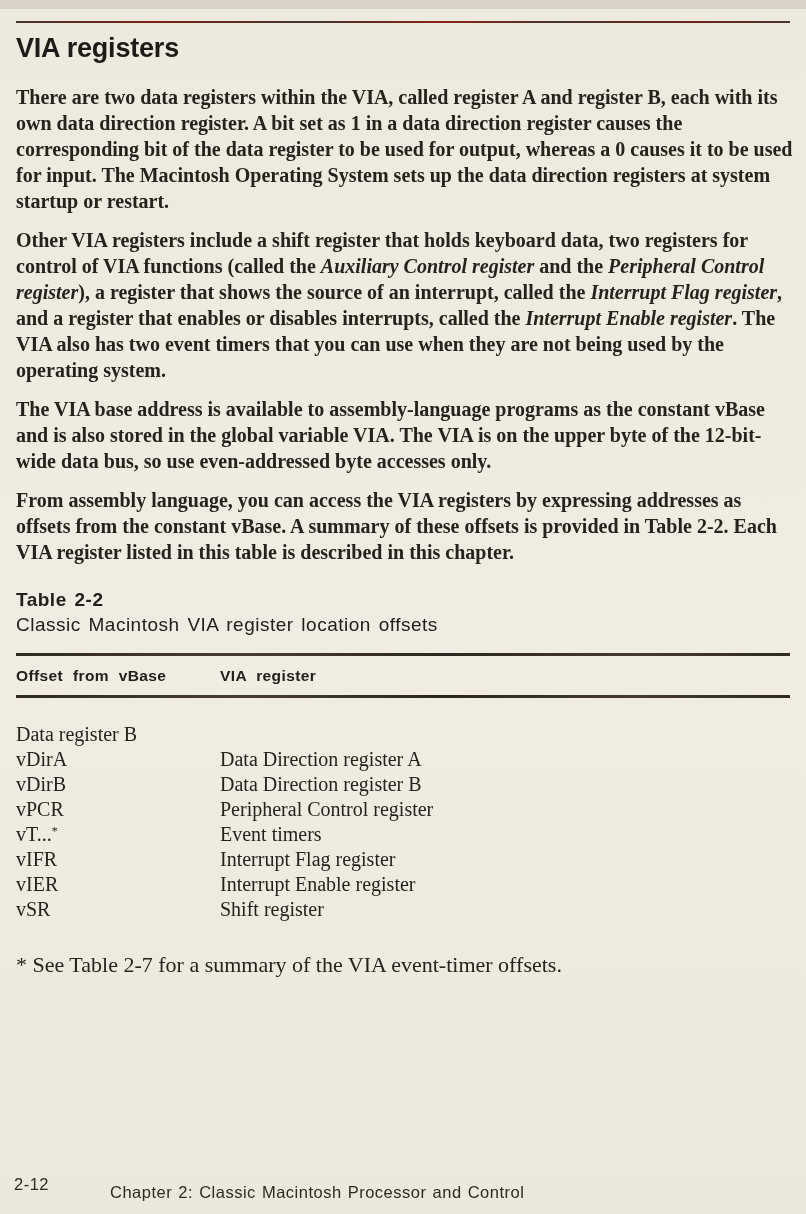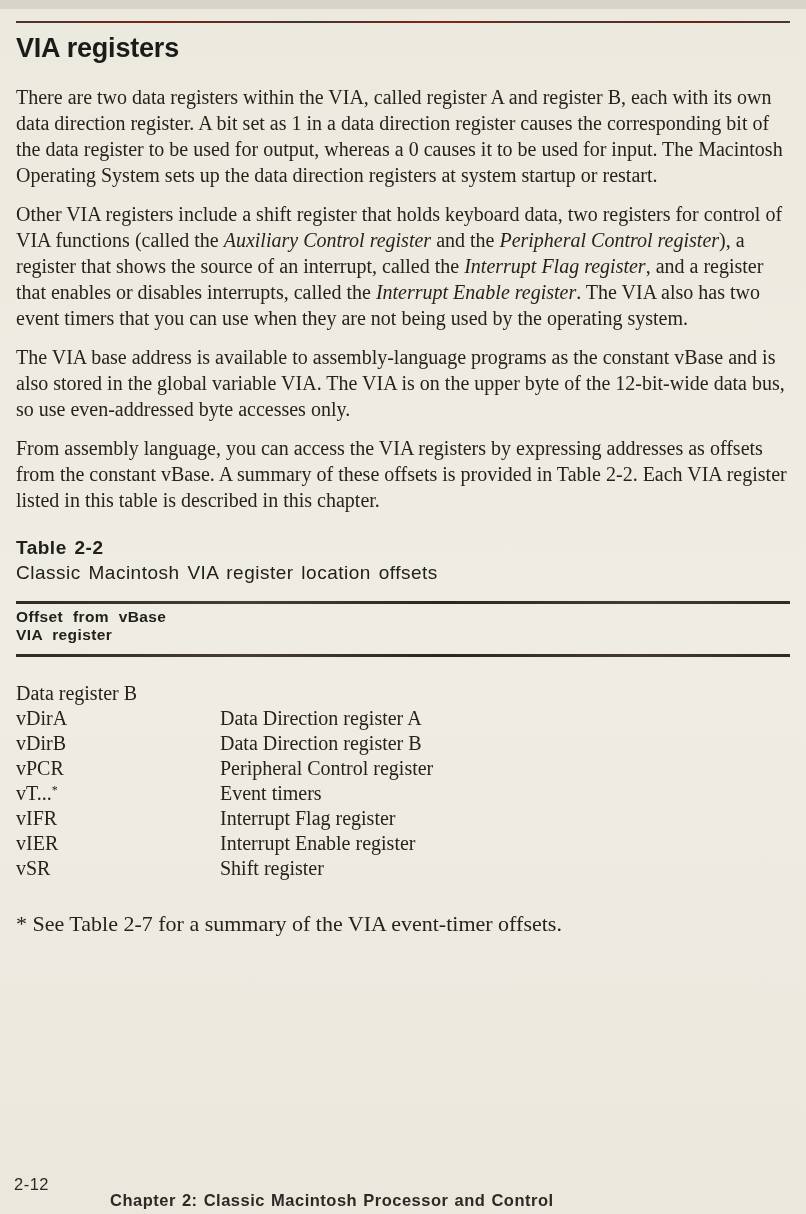--- a/index.html
+++ b/index.html
@@ -31,20 +31,21 @@
     font-weight: 700;
     letter-spacing: -0.2px;
     color: #1d1b18;
     margin: 0 0 20px 0;
   }
   .body-text p {
     font-size: 20px;
     line-height: 26px;
     margin: 0 0 13px 0;
     width: 777px;
+    font-weight: bold;
   }
   .it { font-style: italic; }
   .table-caption {
     font-family: Liberation Sans, sans-serif;
     font-size: 19px;
     line-height: 25px;
     letter-spacing: 0.5px;
     word-spacing: 2px;
     color: #22201c;
     margin-top: 22px;
@@ -58,22 +59,21 @@
   }
   .rule-top { margin-top: 16px; }
   .thead {
     display: flex;
     font-family: "Liberation Sans", sans-serif;
     font-size: 15.5px;
     font-weight: 700;
     letter-spacing: 0.4px;
     word-spacing: 5px;
     color: #22201c;
-    padding: 4px 0 10px 0;
-    flex-direction: column;
+    padding: 11px 0 10px 0;
   }
   .thead .c1 { width: 204px; flex: none; }
   .tbody { margin-top: 24px; }
   .trow {
     display: flex;
     font-size: 20px;
     line-height: 25px;
   }
   .trow .c1 { width: 204px; flex: none; }
   sup {
@@ -91,21 +91,21 @@
     left: 0;
     top: 1166px;
     width: 806px;
     font-family: "Liberation Sans", sans-serif;
     font-size: 16.5px;
     letter-spacing: 0.5px;
     word-spacing: 1px;
     color: #2d2a25;
   }
   .footer .page-num { position: absolute; left: 14px; top: 0; }
-  .footer .chapter  { position: absolute; left: 110px; top: 16px; font-weight: bold; }
+  .footer .chapter  { position: absolute; left: 110px; top: 8px; }
 </style>
 </head>
 <body>
 
 <div class="page">
 
   <div class="top-rule"></div>
 
   <h1 class="title">VIA registers</h1>
 

